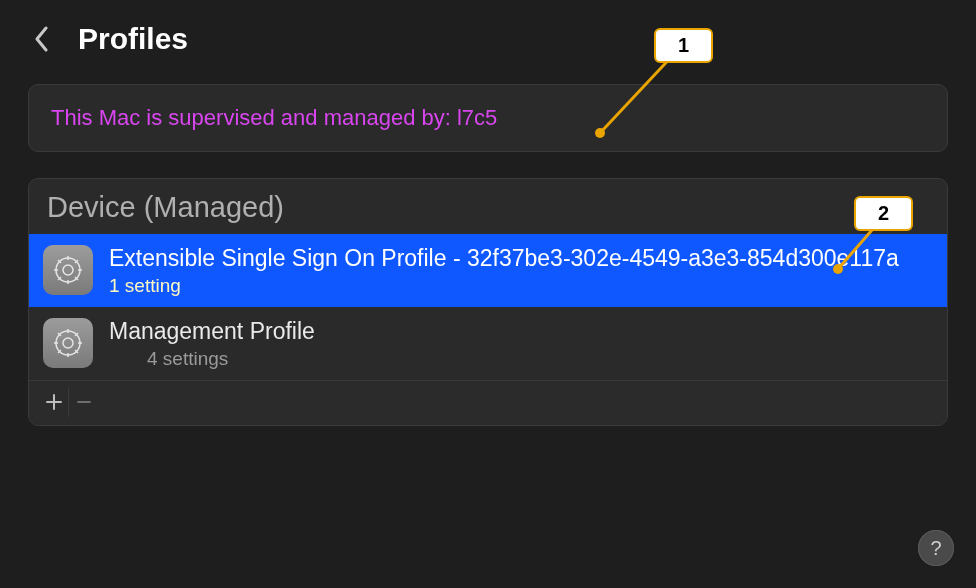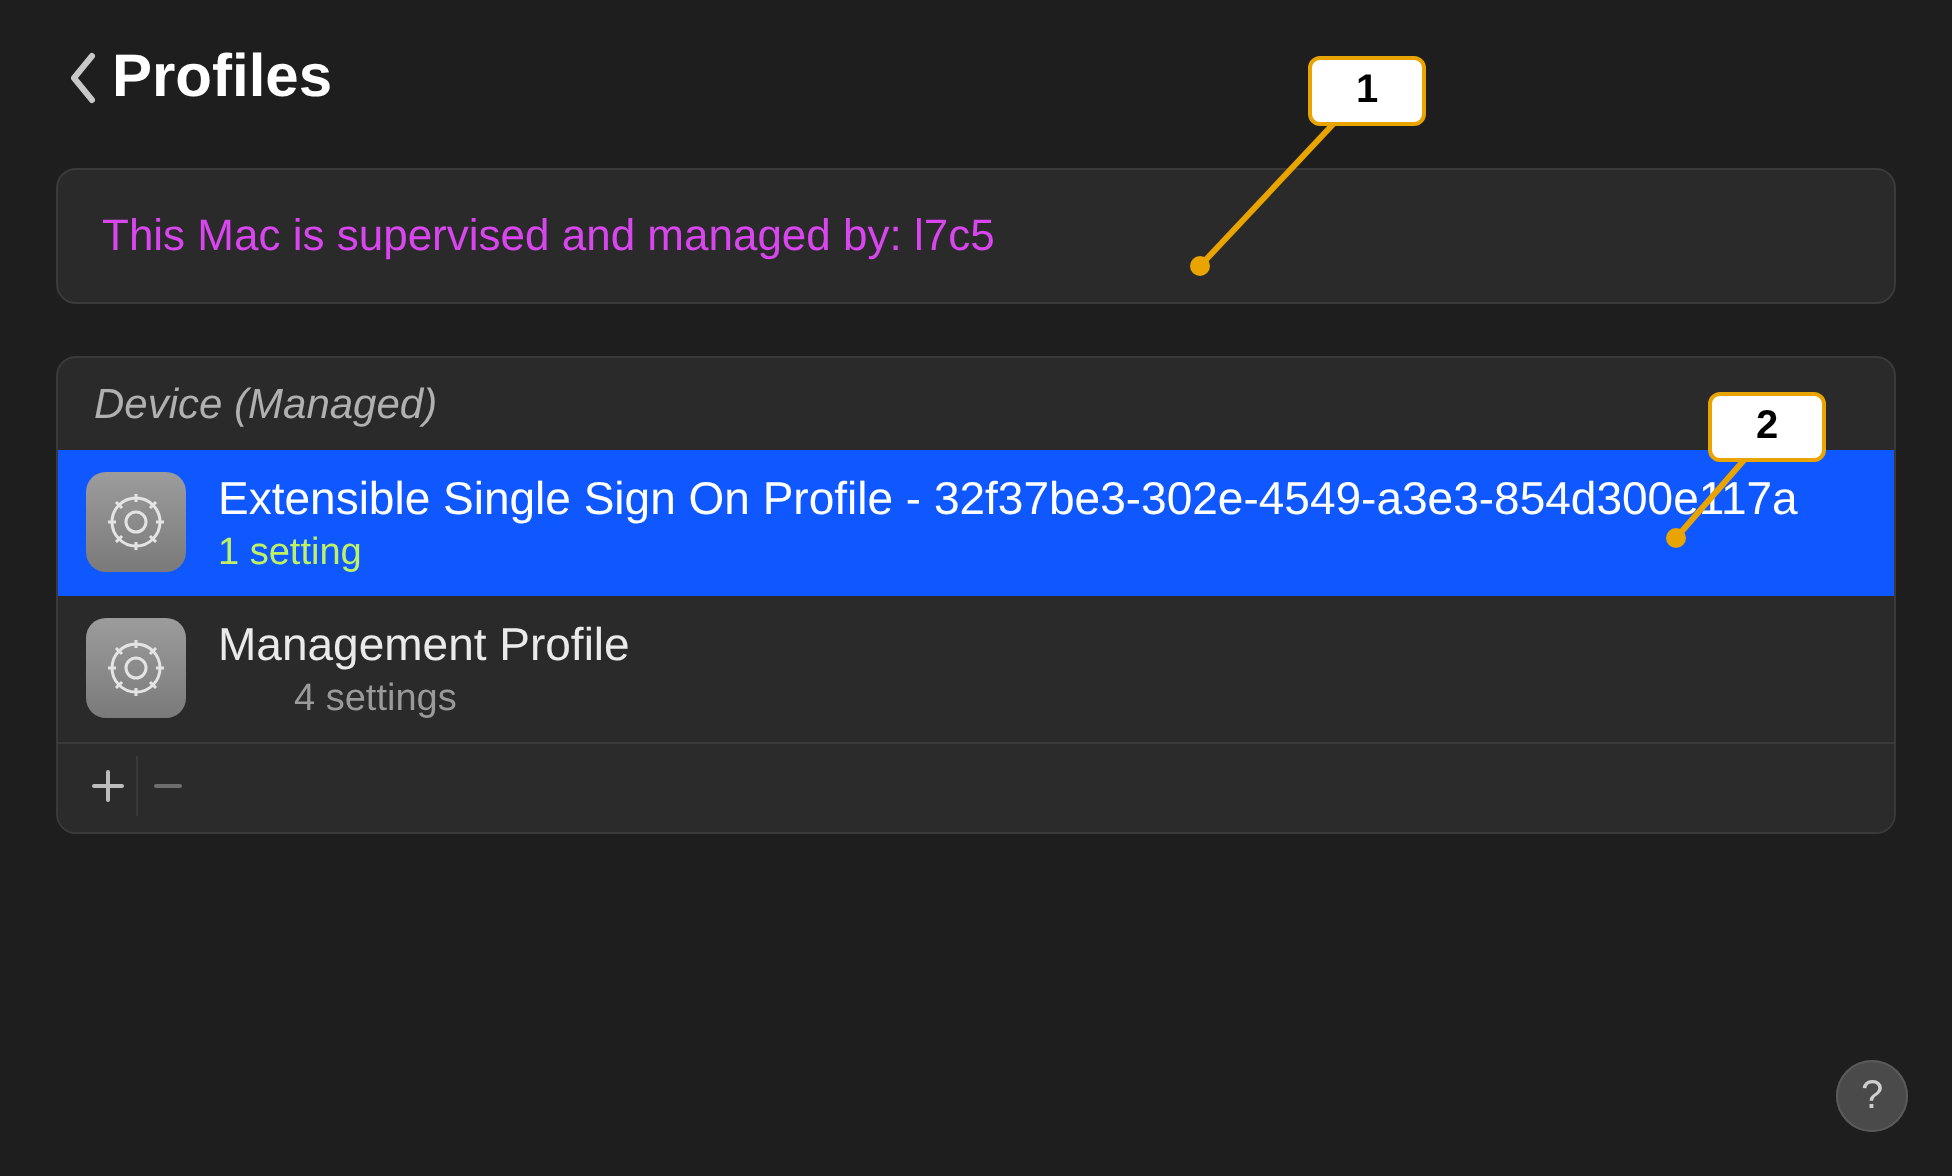--- a/index.html
+++ b/index.html
@@ -9,20 +9,21 @@
     background: #1e1e1e;
     font-family: -apple-system, "Helvetica Neue", Arial, sans-serif;
     color: #e6e6e6;
     overflow: hidden;
     position: relative;
   }
   .header {
     display: flex;
     align-items: center;
     padding: 22px 28px 18px 28px;
+    gap: 22px;
   }
   .back-chevron {
     width: 28px;
     height: 28px;
     display: flex;
     align-items: center;
     justify-content: center;
     cursor: pointer;
     color: #c8c8c8;
   }
@@ -42,23 +43,22 @@
     font-size: 22px;
     color: #d946ef;
   }
   .list-panel {
     margin-top: 26px;
     padding: 0;
     overflow: hidden;
   }
   .list-header {
     padding: 12px 18px 10px 18px;
-    font-size: 21px;
+    font-size: 29px;
     color: #b0b0b0;
-    font-style: italic;
   }
   .profile-row {
     display: flex;
     align-items: center;
     gap: 16px;
     padding: 10px 18px 10px 14px;
     cursor: pointer;
   }
   .profile-row.selected {
     background: #0f58ff;
@@ -80,21 +80,21 @@
     min-width: 0;
   }
   .profile-title {
     font-size: 23px;
     color: #ffffff;
     line-height: 1.25;
   }
   .profile-row:not(.selected) .profile-title { color: #eaeaea; text-align: right; }
   .profile-sub {
     font-size: 19px;
-    color: #bef264;
+    color: #fef9c3;
   }
   .profile-row:not(.selected) .profile-sub { color: #9a9a9a; margin-left: 38px; }
   .list-footer {
     display: flex;
     align-items: center;
     gap: 0;
     padding: 6px 10px 8px 10px;
     border-top: 1px solid #3a3a3a;
     background: #2b2b2b;
   }

